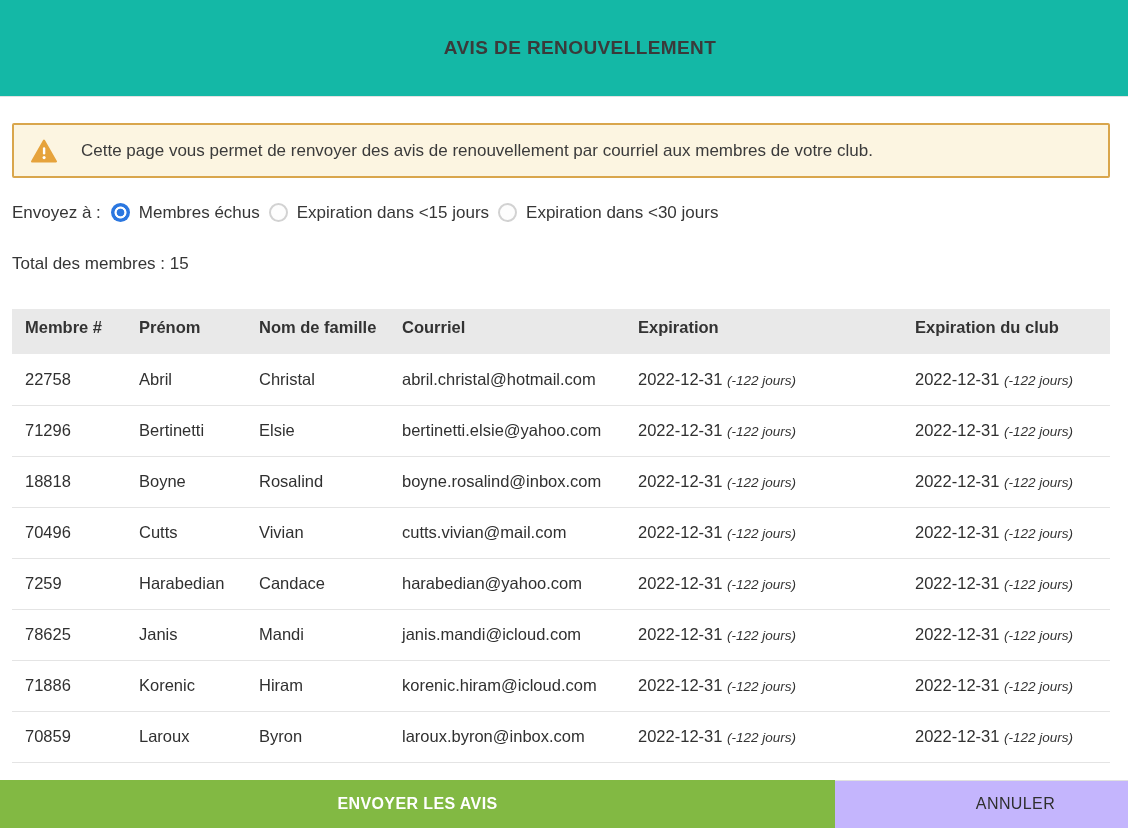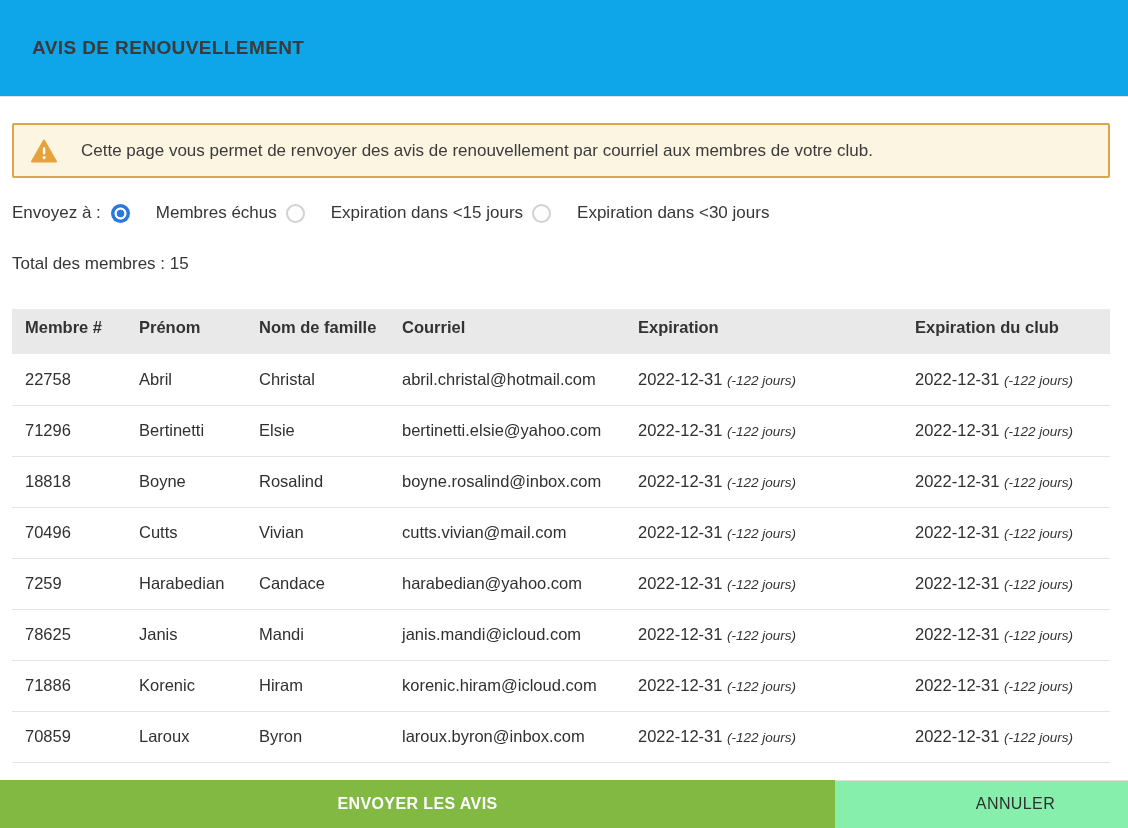--- a/index.html
+++ b/index.html
@@ -1,51 +1,51 @@
 <!DOCTYPE html>
 <html><head>
 <meta charset="utf-8">
 <style>
   * { margin:0; padding:0; box-sizing:border-box; }
   html,body { width:1128px; height:828px; overflow:hidden; background:#ffffff;
     font-family:"Liberation Sans", sans-serif; color:#363636; }
 
   
-  .page-header { height:97px; background:#0ea5e9; border-bottom:1px solid #e2e2e2;
-    display:flex; align-items:center; padding-left:32px; }
+  .page-header { height:97px; background:#14b8a6; border-bottom:1px solid #e2e2e2;
+    display:flex; align-items:center; padding-left:32px;justify-content:center; }
   .page-header h1 { font-size:19px; font-weight:600; letter-spacing:.4px; color:#3a3a3a; }
 
   
   .content { padding:26px 18px 0 12px; }
 
   .banner { height:55px; background:#fcf5e1; border:2px solid #d9a64c; border-radius:2px;
     display:flex; align-items:center; padding-left:17px; gap:24px; }
   .banner .warn-svg { flex:0 0 auto; display:block; }
   .banner .banner-text { font-size:17px; color:#3b3b3b; }
 
   .send-row { margin-top:25px; display:flex; align-items:center; font-size:17px; }
   .send-label { margin-right:10px; }
-  .radio-option { display:inline-flex; align-items:center; gap:26px; margin-right:9px; cursor:pointer; }
+  .radio-option { display:inline-flex; gap:9px; margin-right:9px; cursor:pointer; }
   .radio { width:19px; height:19px; border-radius:50%; border:2px solid #d2d2d2; background:#fdfdfd; }
   .radio-option.checked .radio { border:none;
     background:radial-gradient(circle at 50% 50%, #2b77e0 0 3.5px, #ffffff 4.2px 5.6px, #2b77e0 6.4px 10px); }
 
   .total-line { margin-top:31px; font-size:17px; }
 
   
   table { margin-top:35px; width:1098px; border-collapse:collapse; table-layout:fixed; }
   thead th { background:#e9e9e9; height:45px; text-align:left; vertical-align:middle;
     font-size:16.5px; font-weight:700; color:#333; padding:0 8px 8px 13px; }
   tbody td { height:51px; vertical-align:middle; font-size:16.5px; color:#303030;
     padding:0 8px 0 13px; border-bottom:1px solid #e4e4e4; white-space:nowrap; overflow:hidden; }
   .note { font-style:italic; font-size:13.5px; color:#333; }
 
   
   .action-bar { position:fixed; left:0; bottom:0; width:1128px; height:48px;
-    background:#86efac; box-shadow:inset 0 1px 0 #e0e0e0; z-index:20; }
+    background:#c4b5fd; box-shadow:inset 0 1px 0 #e0e0e0; z-index:20; }
   .btn { border:none; cursor:pointer; font-family:"Liberation Sans", sans-serif; }
   .btn-send { position:absolute; left:0; top:0; width:835px; height:48px; background:#82b943;
     color:#ffffff; font-size:16px; font-weight:600; letter-spacing:.4px; }
   .btn-cancel { position:absolute; right:0; top:0; width:225px; height:48px; background:transparent;
     color:#2f2f2f; font-size:16px; font-weight:500; letter-spacing:.4px; }
 </style>
 </head>
 <body>
 
 <header class="page-header">

